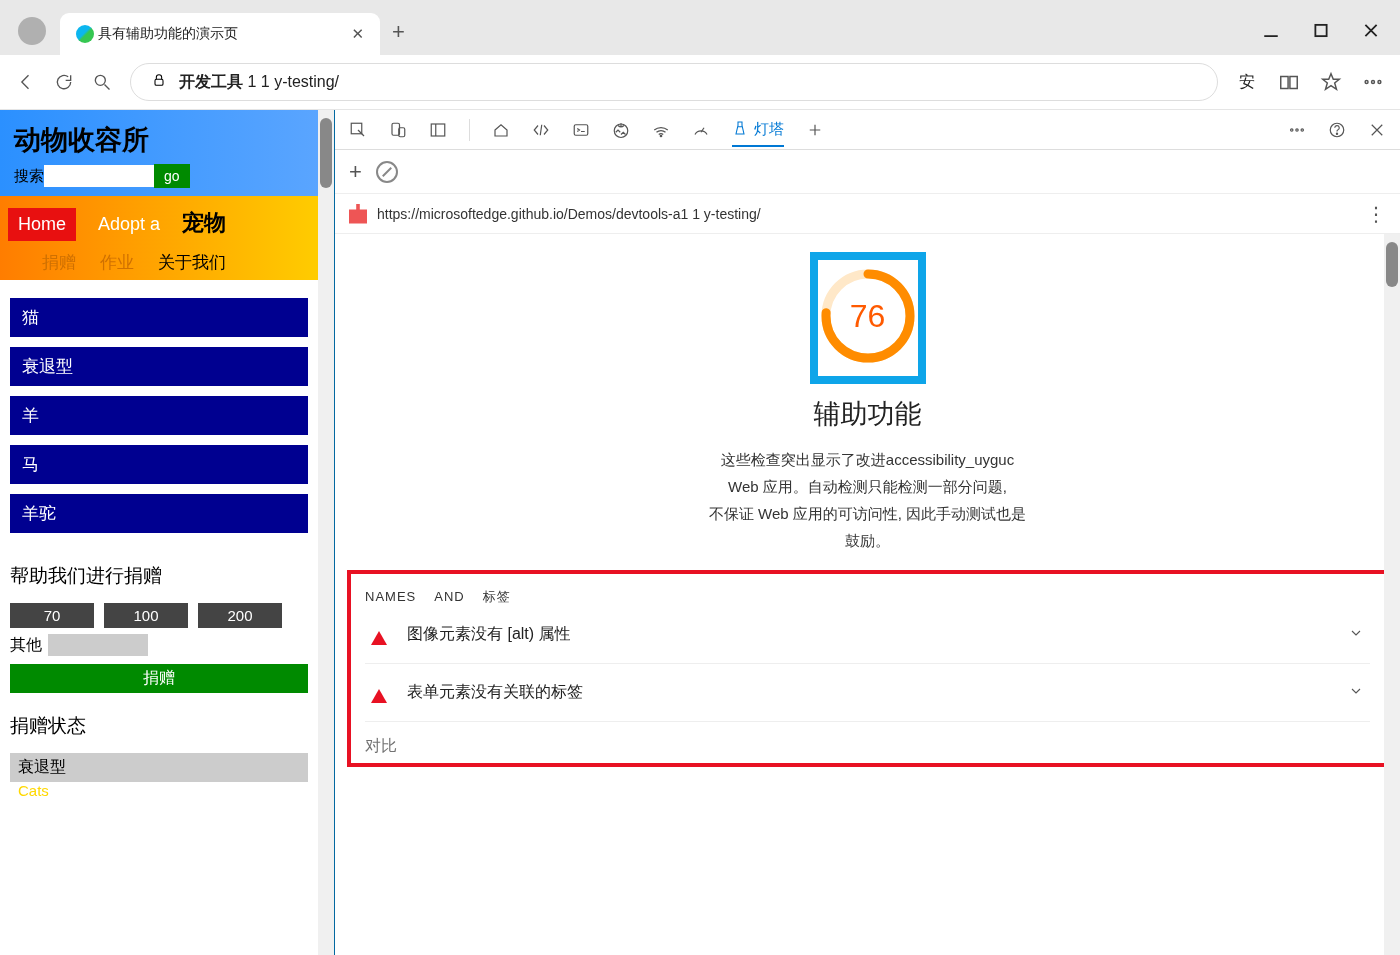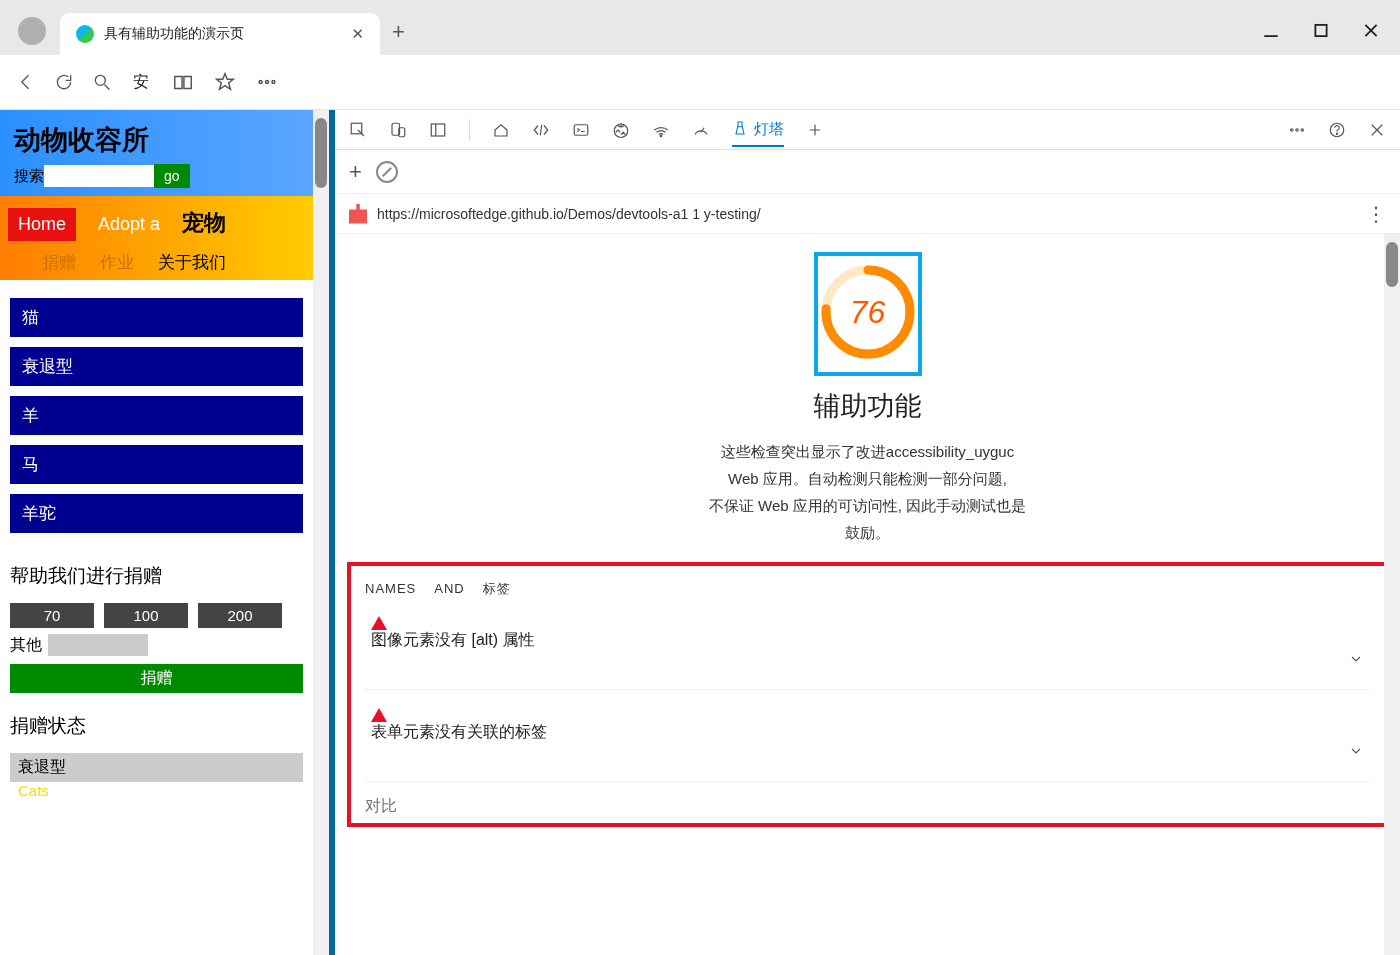--- a/index.html
+++ b/index.html
@@ -1,41 +1,41 @@
 <!DOCTYPE html>
 <html><head>
 <meta charset="utf-8">
 <style>
 * { margin: 0; padding: 0; box-sizing: border-box; font-family: "Segoe UI", Arial, sans-serif; }
 body { width: 1400px; height: 955px; background: #f0f0f0; overflow: hidden; position: relative; }
 
 
 .titlebar { height: 55px; background: #e8e8e8; display: flex; align-items: flex-end; }
 .avatar { width: 28px; height: 28px; background: #b0b0b0; border-radius: 50%; margin: 0 14px 10px 18px; }
-.tab { background: #fff; border-radius: 9px 9px 0 0; padding: 10px 16px; display: flex; align-items: center; gap: 10px; min-width: 320px; height: 42px; }
+.tab { background: #fff; border-radius: 9px 9px 0 0; padding: 10px 16px; display: flex; align-items: center; gap: 4px; min-width: 320px; height: 42px; }
 .tab-favicon { width: 18px; height: 18px; background: linear-gradient(135deg,#0cb6ef 0%,#0cb6ef 45%,#36c752 55%,#36c752 100%); border-radius: 50%; }
 .tab-title { font-size: 14px; flex: 1; color: #222; }
 .tab-close { color: #555; font-size: 15px; cursor: pointer; }
 .newtab { margin-left: 12px; margin-bottom: 10px; color: #555; font-size: 22px; cursor: pointer; }
 .win-controls { margin-left: auto; display: flex; gap: 32px; padding-right: 20px; padding-bottom: 14px; }
 .win-btn { width: 18px; text-align: center; font-size: 13px; color: #222; cursor: pointer; }
 
 
 .addr-row { height: 55px; background: #fff; display: flex; align-items: center; padding: 0 16px; gap: 18px; border-bottom: 1px solid #e5e5e5; }
 .addr-row .nav-btn { width: 20px; height: 20px; color: #555; display:flex; align-items:center; justify-content:center; }
 .url-pill { flex: 1; display: flex; align-items: center; gap: 12px; background: #fff; border: 1px solid #ddd; border-radius: 22px; padding: 8px 20px; height: 38px; }
 .url-text { font-size: 16px; color: #222; }
 .addr-right { display: flex; align-items: center; gap: 20px; }
 .addr-icon { width: 22px; height: 22px; color: #555; display:flex;align-items:center;justify-content:center; }
 
 
 .content { display: flex; height: calc(100% - 110px); background: #fff; }
 
 
-.demo-wrap { width: 335px; position: relative; background:#fff; border-right: 6px solid #0369a1; }
+.demo-wrap { width: 335px; position: relative; background:#fff; border-right: 1px solid #0369a1; }
 .demo-scroll { position:absolute; right:0; top:0; bottom:0; width:16px; background:#f0f0f0; }
 .demo-thumb { position:absolute; right:2px; top:8px; width:12px; height:70px; background:#888; border-radius:6px; }
 .demo-content { height:100%; overflow:hidden; padding-right:16px; }
 .hdr-band { background: linear-gradient(90deg,#2b90ff 0%, #5aa5ff 100%); padding: 12px 14px 8px; }
 .hdr-title { font-size: 27px; font-weight: bold; color:#000; }
 .search-row { display:flex; align-items:center; margin-top:6px; }
 .search-label { font-size:15px; color:#000; }
 .search-input { width:110px; height:22px; background:#fff; border:none; }
 .go-btn { background:#008a00; color:#fff; padding:4px 10px; font-size:14px; }
 .nav-band { background: linear-gradient(90deg,#ff7d00 0%, #ffcc00 100%); padding:12px 8px 6px; }
@@ -72,33 +72,33 @@
 .clear-circle:after { content:""; position:absolute; left:3px; top:8px; width:12px; height:2px; background:#888; transform:rotate(-45deg); }
 .lighthouse-row { height:40px; display:flex; align-items:center; padding:0 14px; gap:10px; border-bottom:1px solid #eee; }
 .lh-logo { width:18px; height:20px; background:#e55; clip-path: polygon(40% 0,60% 0,60% 30%,100% 30%,100% 100%,0 100%,0 30%,40% 30%); }
 .lh-url { font-size:14px; color:#333; }
 .lh-dots { margin-left:auto; font-size:20px; color:#555; }
 
 .report { flex:1; overflow:hidden; position:relative; padding:0; }
 .report-scroll { position:absolute; right:0; top:0; bottom:0; width:16px; background:#f0f0f0; }
 .report-thumb { position:absolute; right:2px; top:8px; width:12px; height:45px; background:#888; border-radius:6px; }
 .score-wrap { text-align:center; margin-top:18px; }
-.red-box1 { display:inline-block; border:4px solid #0ea5e9; padding:6px 0 10px;font-style:italic; }
+.red-box1 { display:inline-block; border:8px solid #0ea5e9; padding:6px 0 10px; }
 .gauge { width:100px; height:100px; margin:0 auto; position:relative; }
 .gauge svg { transform: rotate(-90deg); }
 .gauge-bg { stroke:#ffe8c8; }
 .gauge-fg { stroke:#ff8c00; }
 .gauge-val { position:absolute; inset:0; display:flex; align-items:center; justify-content:center; font-size:32px; color:#ff5a00; }
 .score-title { font-size:27px; color:#222; margin-top:12px; }
 .score-desc { font-size:15px; color:#333; line-height:1.8; margin-top:14px; text-align:center; }
 
 .red-box2 { border:4px solid #e81123; margin:16px 12px 0 12px; padding:14px 14px 6px; }
 .section-label { font-size:13px; color:#333; letter-spacing:1px; }
 .section-label span { margin-right:18px; }
-.audit-row { display:flex; align-items:flex-start; padding:18px 6px; border-bottom:1px solid #eee;flex-direction:column; }
+.audit-row { display:flex; align-items:flex-end; padding:18px 6px; border-bottom:1px solid #eee; }
 .tri { width:0; height:0; border-left:8px solid transparent; border-right:8px solid transparent; border-bottom:14px solid #e81123; margin-right:20px; }
 .audit-text { font-size:16px; color:#222; }
 .chev { margin-left:auto; color:#555; }
 .audit-note { font-size:16px; color:#222; line-height:1.8; padding:16px 4px 10px; }
 .contrast-h { font-size:16px; color:#737373; margin-top:14px; }
 
 svg.icon { width:100%; height:100%; stroke:currentColor; stroke-width:1.6; fill:none; }
 </style>
 </head>
 <body>
@@ -134,20 +134,27 @@
       <svg class="icon" viewBox="0 0 24 24">
         <path d="M20 12a8 8 0 1 1-3-6.2 M20 4v6h-6"></path>
       </svg>
     </div>
   <div class="nav-btn">
       <svg class="icon" viewBox="0 0 24 24">
         <circle cx="10" cy="10" r="6"></circle>
         <path d="M15 15 L21 21"></path>
       </svg>
     </div>
+  <div class="url-pill">
+    <span><svg class="icon" style="width:16px;height:16px" viewBox="0 0 24 24">
+          <rect x="6" y="11" width="12" height="9" rx="2"></rect>
+          <path d="M8 11 V8 a4 4 0 0 1 8 0 v3"></path>
+        </svg></span>
+    <span class="url-text"><b>开发工具</b><span> 1 1 y-testing/</span></span>
+  </div>
   <div class="addr-right">
     <div class="addr-icon" style="font-size:16px;color:#222">安</div>
     <div class="addr-icon">
         <svg class="icon" viewBox="0 0 24 24">
           <path d="M3 6h8v13H3z M13 6h8v13h-8z"></path>
         </svg>
       </div>
     <div class="addr-icon">
         <svg class="icon" viewBox="0 0 24 24">
           <path d="M12 3l2.5 6H21l-5 4 2 7-6-4-6 4 2-7-5-4h6.5z"></path>

